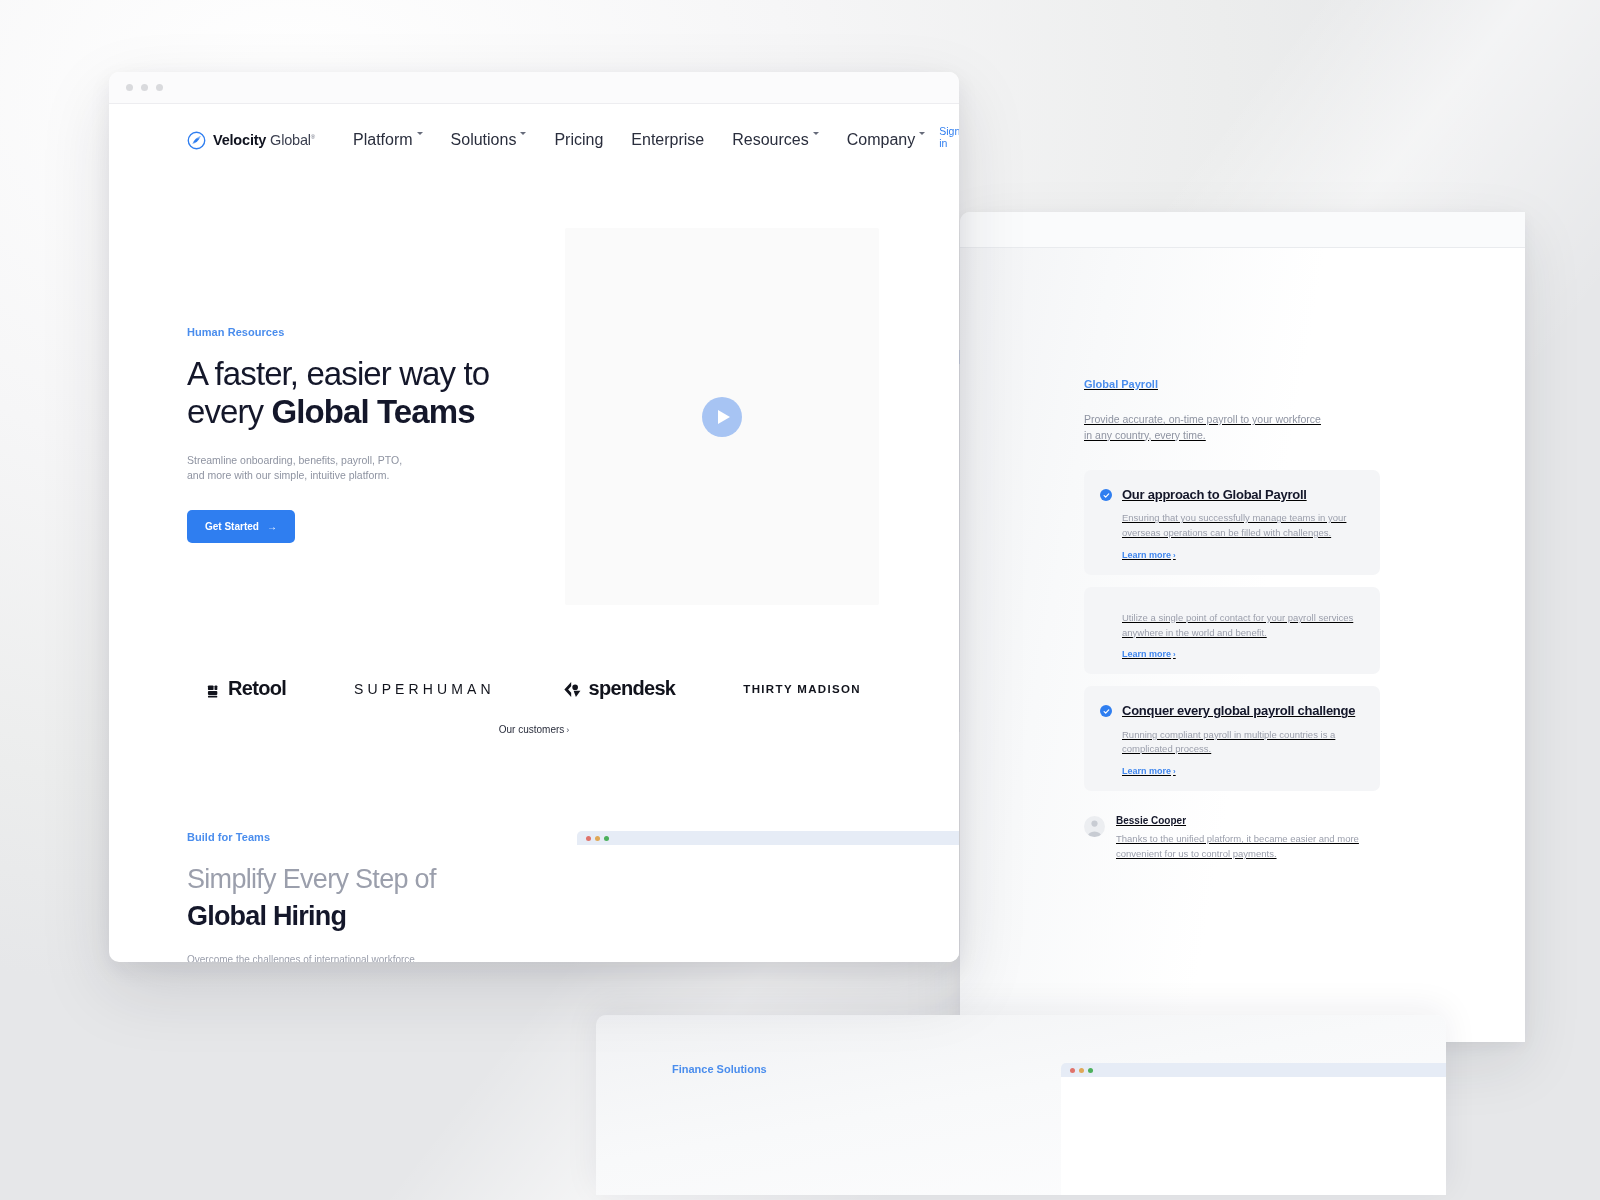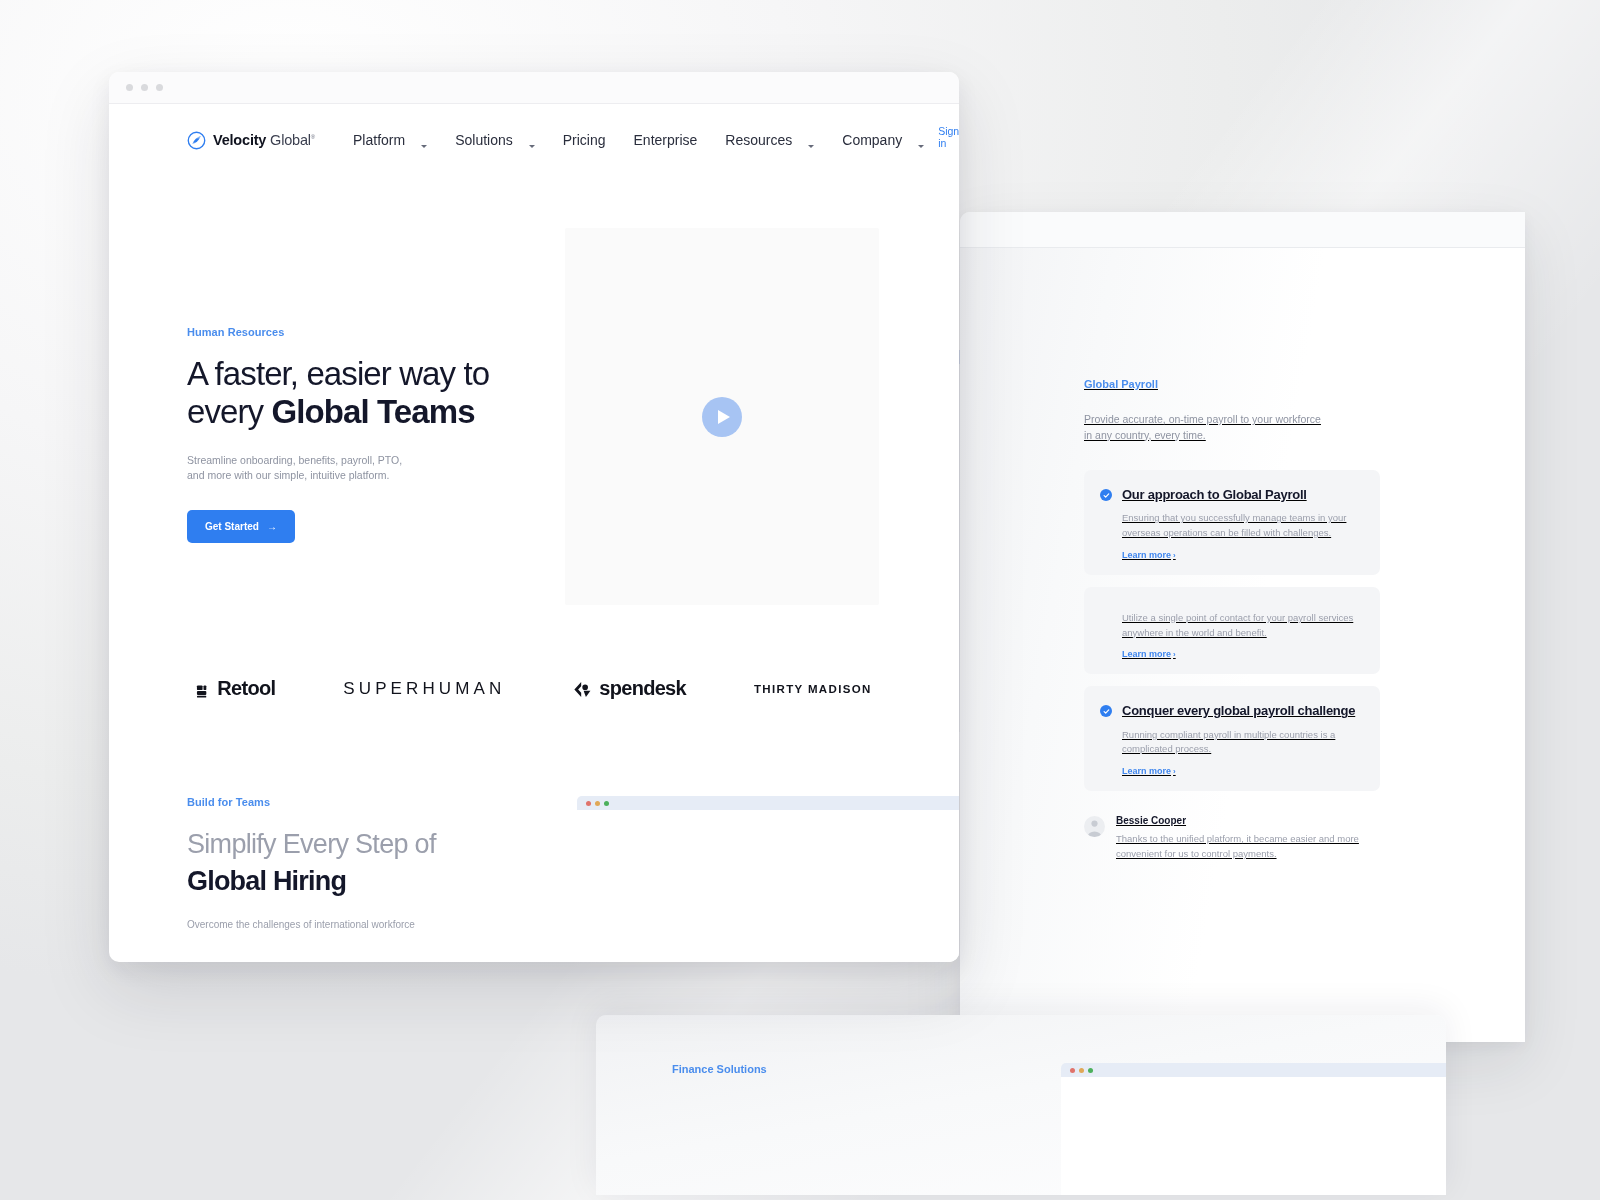--- a/index.html
+++ b/index.html
@@ -102,27 +102,27 @@
   .brand-text span { font-weight: 400; color: #3c4050; }
   .brand-text sup { font-size: 6px; vertical-align: super; color: #6b7080; }
 
   .nav-links {
     display: flex;
     align-items: center;
     gap: 0px;
     margin-left: 24px;
   }
   .nav-link {
-    font-size: 14px;
+    font-size: 16px;
     color: #2a2e3d;
     padding: 6px 14px;
     white-space: nowrap;
     display: flex;
-    align-items: flex-end;
-    gap: 16px;
+    align-items: flex-start;
+    gap: 4px;
     cursor: pointer;
   }
   .caret {
     width: 0; height: 0;
     border-left: 3px solid transparent;
     border-right: 3px solid transparent;
     border-top: 3.5px solid #666b7a;
     margin-top: 1px;
   }
   .nav-right {
@@ -231,21 +231,21 @@
     padding: 0 26px;
   }
   .logo {
     color: #11131c;
     display: flex;
     align-items: center;
     white-space: nowrap;
   }
   .logo-retool { font-size: 20px; font-weight: 700; letter-spacing: -0.7px; gap: 6px; }
   .retool-mark { width: 15px; height: 15px; flex: none; }
-  .logo-superhuman { font-size: 17px; font-weight: 500; letter-spacing: 4.1px; }
+  .logo-superhuman { font-size: 14px; font-weight: 500; letter-spacing: 4.1px; }
   .logo-spendesk { font-size: 20px; font-weight: 700; letter-spacing: -0.7px; gap: 7px; }
   .spendesk-mark { width: 19px; height: 17px; flex: none; }
   .logo-thirty { font-size: 11.5px; font-weight: 600; letter-spacing: 1.35px; justify-content: flex-end; }
 
   .our-customers {
     text-align: center;
     margin-top: 24px;
     font-size: 10px;
     color: #2a2e3d;
     cursor: pointer;
@@ -621,20 +621,23 @@
         </svg>
       </span>
       <span>spendesk</span>
     </div>
 
     <div class="logo logo-thirty">
       <span>THIRTY MADISON</span>
     </div>
   </div>
 
+  <div class="our-customers">
+    <span>Our customers</span><span class="chev">›</span>
+  </div>
 
   <div class="bft">
     <div class="bft-left">
       <div class="eyebrow">Build for Teams</div>
       <h2 class="bft-title">
         <span>Simplify Every Step of</span>
         <b>Global Hiring</b>
       </h2>
       <p class="bft-sub">Overcome the challenges of international workforce</p>
     </div>

